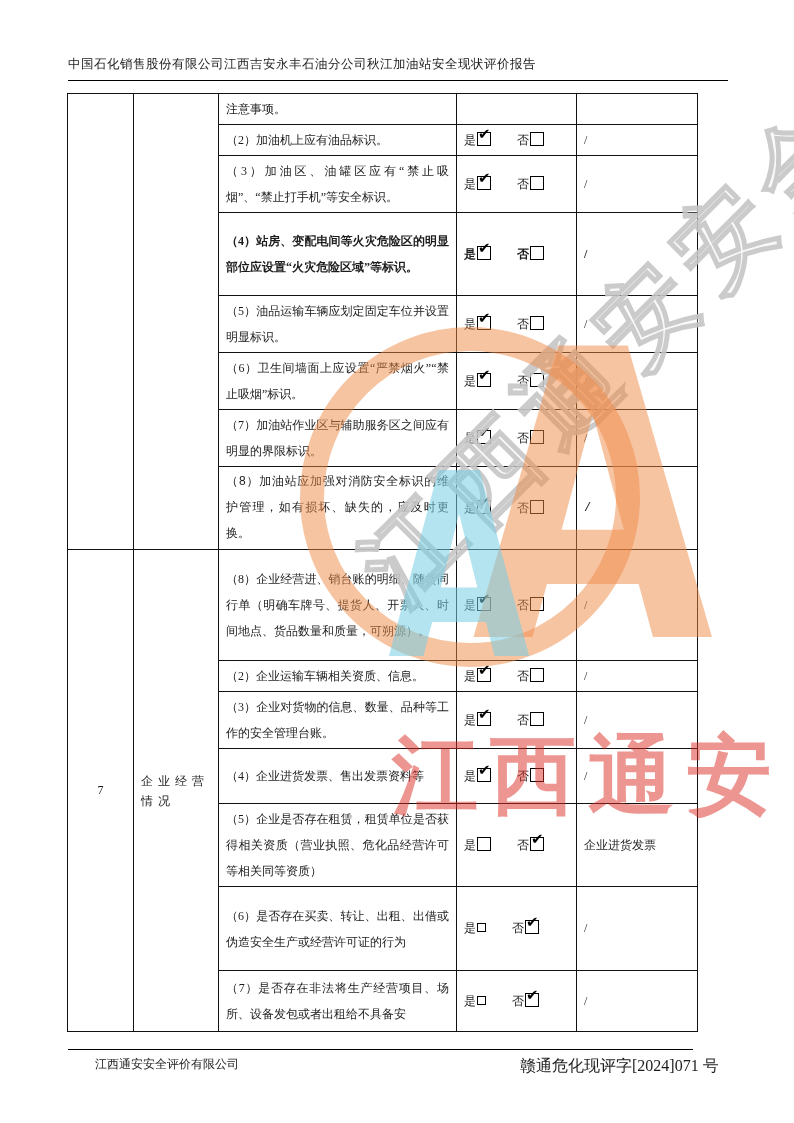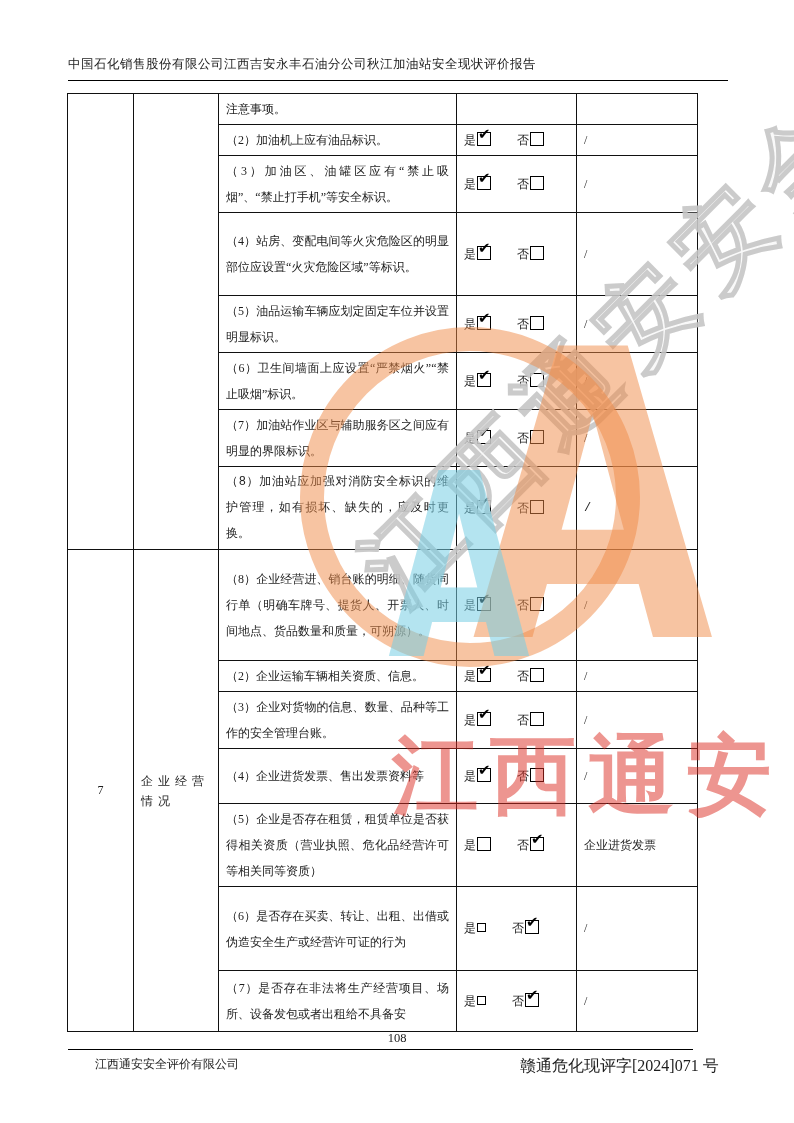--- a/index.html
+++ b/index.html
@@ -102,21 +102,21 @@
         <tr style="height: 27px;">
           <td class="c3">（2）加油机上应有油品标识。</td>
           <td class="c4"><span class="ans-grp"><span>是</span><span class="cb checked"></span></span><span>否</span><span class="cb"></span></td>
           <td class="c5">/</td>
         </tr>
         <tr style="height: 55px;">
           <td class="c3">（3）加油区、油罐区应有“禁止吸烟”、“禁止打手机”等安全标识。</td>
           <td class="c4"><span class="ans-grp"><span>是</span><span class="cb checked"></span></span><span>否</span><span class="cb"></span></td>
           <td class="c5">/</td>
         </tr>
-        <tr style="height: 83px;">
+        <tr style="height: 83px; font-weight: bold;">
           <td class="c3">（4）站房、变配电间等火灾危险区的明显部位应设置“火灾危险区域”等标识。</td>
           <td class="c4"><span class="ans-grp"><span>是</span><span class="cb checked"></span></span><span>否</span><span class="cb"></span></td>
           <td class="c5">/</td>
         </tr>
         <tr style="height: 55px;">
           <td class="c3">（5）油品运输车辆应划定固定车位并设置明显标识。</td>
           <td class="c4"><span class="ans-grp"><span>是</span><span class="cb checked"></span></span><span>否</span><span class="cb"></span></td>
           <td class="c5">/</td>
         </tr>
         <tr style="height: 55px;">
@@ -168,21 +168,20 @@
           <td class="c5">/</td>
         </tr>
         <tr style="height: 61px;">
           <td class="c3">（7）是否存在非法将生产经营项目、场所、设备发包或者出租给不具备安</td>
           <td class="c4"><span class="ans-grp"><span>是</span><span class="cb small"></span></span><span>否</span><span class="cb checked"></span></td>
           <td class="c5">/</td>
         </tr>
       </tbody>
   </table>
 
-  <div class="page-number">108</div>
   <div class="footer-rule"></div>
   <div class="footer-left">江西通安安全评价有限公司</div>
   <div class="footer-right">赣通危化现评字[2024]071 号</div>
 
   <div class="wm wm-gray">
     <span>江西通安安全评价有限公司</span>
   </div>
   <div class="wm wm-ring"></div>
   <div class="wm wm-orange-a">
     <span>A</span>

